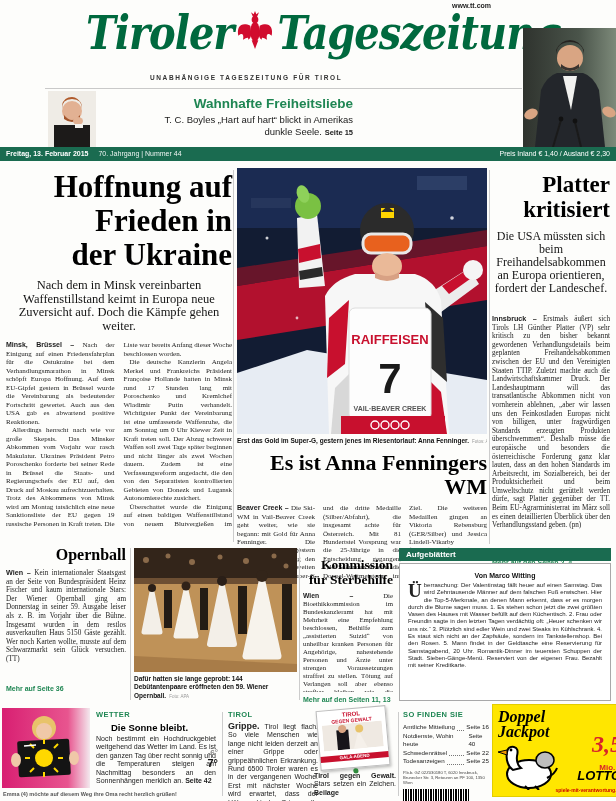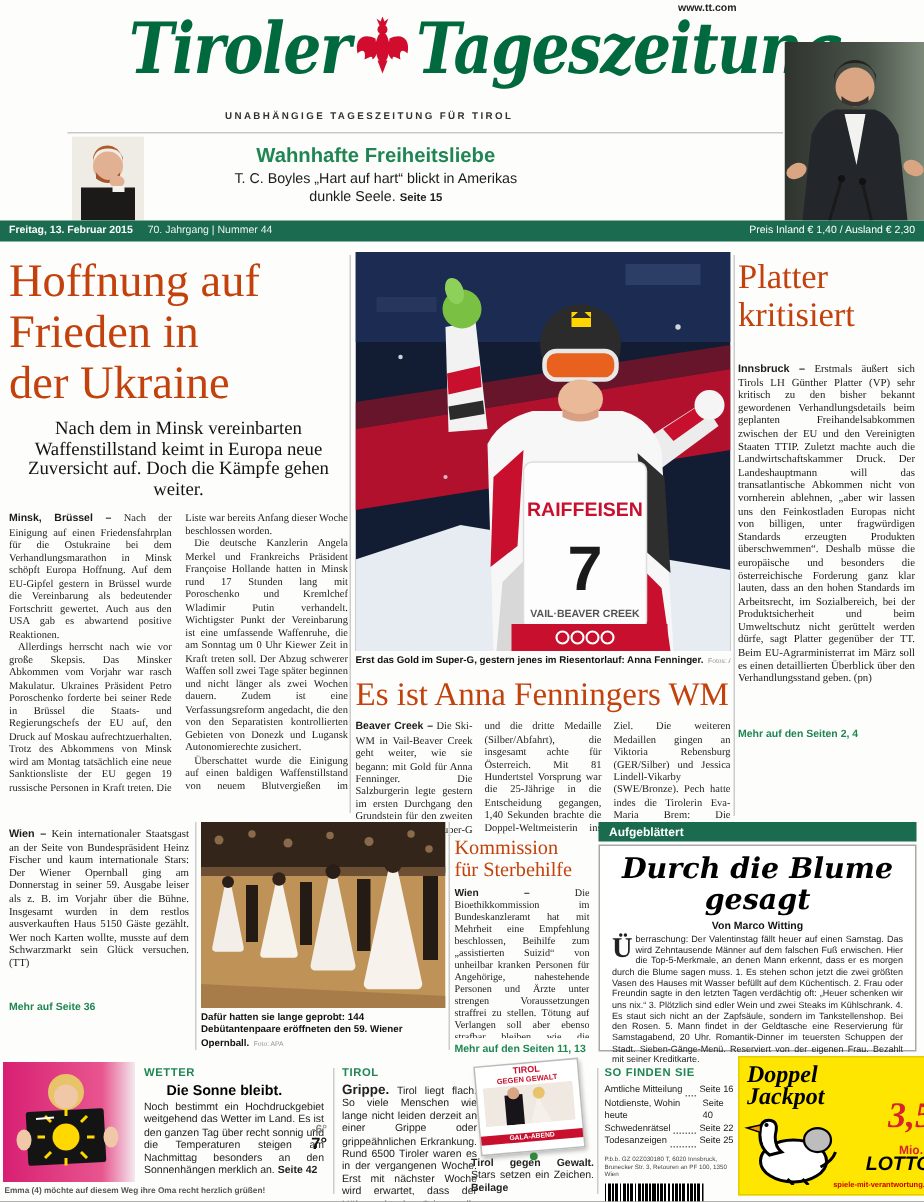--- a/index.html
+++ b/index.html
@@ -15,33 +15,33 @@
   .tt-url { font:bold 7px "Liberation Sans",sans-serif; color:#222; }
   .logo { text-align:center; color:#00693e; font-family:"DejaVu Serif",serif;
           font-weight:bold; font-style:italic; font-size:40px; letter-spacing:-1px;
           white-space:nowrap; }
   .logo .word { display:inline-block; transform:scaleY(1.18); }
   .logo svg { vertical-align:-6px; margin:0 2px; }
   .tagline { font:bold 6.5px "Liberation Sans",sans-serif; letter-spacing:1.6px; color:#333; }
   .mast-rule { height:1px; background:#c9c9c9; }
 
   
-  .teaser { text-align:center; }
+  .teaser { text-align:right; }
   .teaser h3 { font:bold 13.5px "Liberation Sans",sans-serif; color:#1f8653; margin-bottom:3px; }
   .teaser p { font:9.5px/1.28 "Liberation Sans",sans-serif; color:#1a1a1a; }
   .pref { font-weight:bold; font-size:7.5px; }
 
   
   .datebar { background:#1a6b50; color:#fff; font:7px/14px "Liberation Sans",sans-serif;
              display:flex; justify-content:space-between; padding:0 6px; }
   .datebar .d { font-weight:bold; }
   .datebar .e { margin-left:8px; opacity:.92; }
 
   
-  .hl { font-family:"Liberation Serif",serif; font-weight:normal; text-align:left; color:#c2410c; }
+  .hl { font-family:"Liberation Serif",serif; font-weight:bold; text-align:right; color:#000000; }
   .hl span { display:block; }
   .sub { font-family:"Liberation Serif",serif; text-align:center; color:#141414; }
   .body { font-family:"Liberation Serif",serif; text-align:justify; color:#1b1b1b;
           hyphens:auto; overflow:hidden; }
   .body p + p { text-indent:6px; }
   .dl { font-family:"Liberation Sans",sans-serif; font-weight:bold; }
   .more { font:bold 7px "Liberation Sans",sans-serif; color:#1f8653; margin-top:4px; }
   .vdiv { width:1px; background:#ccc; }
 
   
@@ -238,31 +238,33 @@
       <p><b class="dl" style="font-size:7px;">Beaver Creek –</b><span> Die Ski-WM in Vail-Beaver Creek geht weiter, wie sie begann: mit Gold für Anna Fenninger. Die Salzburgerin legte gestern im ersten Durchgang den Grundstein für den zweiten Titel nach dem im Super-G und die dritte Medaille (Silber/Abfahrt), die insgesamt achte für Österreich. Mit 81 Hundertstel Vorsprung war die 25-Jährige in die Entscheidung gegangen, 1,40 Sekunden brachte die Doppel-Weltmeisterin ins Ziel. Die weiteren Medaillen gingen an Viktoria Rebensburg (GER/Silber) und Jessica Lindell-Vikarby (SWE/Bronze). Pech hatte indes die Tirolerin Eva-Maria Brem: Die Mitfavoritin schied bereits im ersten Durchgang aus. (TT)</span></p>
 
     </div>
   </div>
 
   <div class="abs" style="left:492px;top:172px;width:118px;">
     <div class="hl" style="font-size:23px;line-height:25px;">
       <span>Platter</span>
       <span>kritisiert</span>
     </div>
+    <div class="sub" style="font-size:12px;line-height:13px;margin-top:8px;">Die USA müssten sich beim Freihandelsabkommen an Europa orientieren, fordert der Landeschef.</div>
     <div class="body" style="margin-top:20px;font-size:7.2px;line-height:8.6px;height:240px;">
       <p><b class="dl" style="font-size:7.2px;">Innsbruck –</b><span> Erstmals äußert sich Tirols LH Günther Platter (VP) sehr kritisch zu den bisher bekannt gewordenen Verhandlungsdetails beim geplanten Freihandelsabkommen zwischen der EU und den Vereinigten Staaten TTIP. Zuletzt machte auch die Landwirtschaftskammer Druck. Der Landeshauptmann will das transatlantische Abkommen nicht von vornherein ablehnen, „aber wir lassen uns den Feinkostladen Europas nicht von billigen, unter fragwürdigen Standards erzeugten Produkten überschwemmen“. Deshalb müsse die europäische und besonders die österreichische Forderung ganz klar lauten, dass an den hohen Standards im Arbeitsrecht, im Sozialbereich, bei der Produktsicherheit und beim Umweltschutz nicht gerüttelt werden dürfe, sagt Platter gegenüber der TT. Beim EU-Agrarministerrat im März soll es einen detaillierten Überblick über den Verhandlungsstand geben. (pn)</span></p>
     </div>
     <div class="more">Mehr auf den Seiten 2, 4</div>
   </div>
 
   <div class="abs vdiv" style="left:130px;top:548px;height:152px;"></div>
   <div class="abs vdiv" style="left:299px;top:548px;height:152px;"></div>
 
   <div class="abs" style="left:6px;top:546px;width:120px;">
     <div class="hl" style="font-size:16px;line-height:17px;">
+      <span>Opernball</span>
     </div>
     <div class="body" style="margin-top:6px;font-size:7.2px;line-height:8.6px;height:112px;">
       <p><b class="dl" style="font-size:7.2px;">Wien –</b><span> Kein internationaler Staatsgast an der Seite von Bundespräsident Heinz Fischer und kaum internationale Stars: Der Wiener Opernball ging am Donnerstag in seiner 59. Ausgabe leiser als z. B. im Vorjahr über die Bühne. Insgesamt wurden in dem restlos ausverkauften Haus 5150 Gäste gezählt. Wer noch Karten wollte, musste auf dem Schwarzmarkt sein Glück versuchen. (TT)</span></p>
     </div>
     <div class="more">Mehr auf Seite 36</div>
   </div>
 
   <div class="abs" style="left:134px;top:548px;width:163px;">
     <svg width="163" height="124" viewBox="0 0 163 124" style="display:block;">
       <rect width="163" height="124" fill="#bf9258"></rect>
@@ -305,21 +307,20 @@
     </div>
     <div class="body" style="margin-top:5px;font-size:6.8px;line-height:8px;height:100px;">
       <p><b class="dl" style="font-size:6.8px;">Wien –</b><span> Die Bioethikkommission im Bundeskanzleramt hat mit Mehrheit eine Empfehlung beschlossen, Beihilfe zum „assistierten Suizid“ von unheilbar kranken Personen für Angehörige, nahestehende Personen und Ärzte unter strengen Voraussetzungen straffrei zu stellen. Tötung auf Verlangen soll aber ebenso strafbar bleiben wie die Verleitung zum Selbstmord, heißt es. (TT)</span></p>
     </div>
     <div class="more">Mehr auf den Seiten 11, 13</div>
   </div>
 
   <div class="abs" style="left:399px;top:548px;width:212px;">
     <div class="green-bar">Aufgeblättert</div>
     <div class="kolumne-box" style="margin-top:2px;height:138px;">
-      <h2>Durch die Blume gesagt</h2>
       <div class="byline">Von Marco Witting</div>
       <div class="kol-text">
         <span class="dropcap">Ü</span><span>berraschung: Der Valentinstag fällt heuer auf einen Samstag. Das wird Zehntausende Männer auf dem falschen Fuß erwischen. Hier die Top-5-Merkmale, an denen Mann erkennt, dass er es morgen durch die Blume sagen muss. 1. Es stehen schon jetzt die zwei größten Vasen des Hauses mit Wasser befüllt auf dem Küchentisch. 2. Frau oder Freundin sagte in den letzten Tagen verdächtig oft: „Heuer schenken wir uns nix.“ 3. Plötzlich sind edler Wein und zwei Steaks im Kühlschrank. 4. Es staut sich nicht an der Zapfsäule, sondern im Tankstellenshop. Bei den Rosen. 5. Mann findet in der Geldtasche eine Reservierung für Samstagabend, 20 Uhr. Romantik-Dinner im teuersten Schuppen der Stadt. Sieben-Gänge-Menü. Reserviert von der eigenen Frau. Bezahlt mit seiner Kreditkarte.</span>
       </div>
     </div>
   </div>
 
   <div class="abs vdiv" style="left:222px;top:712px;height:84px;"></div>
   <div class="abs vdiv" style="left:398px;top:712px;height:84px;"></div>
 

